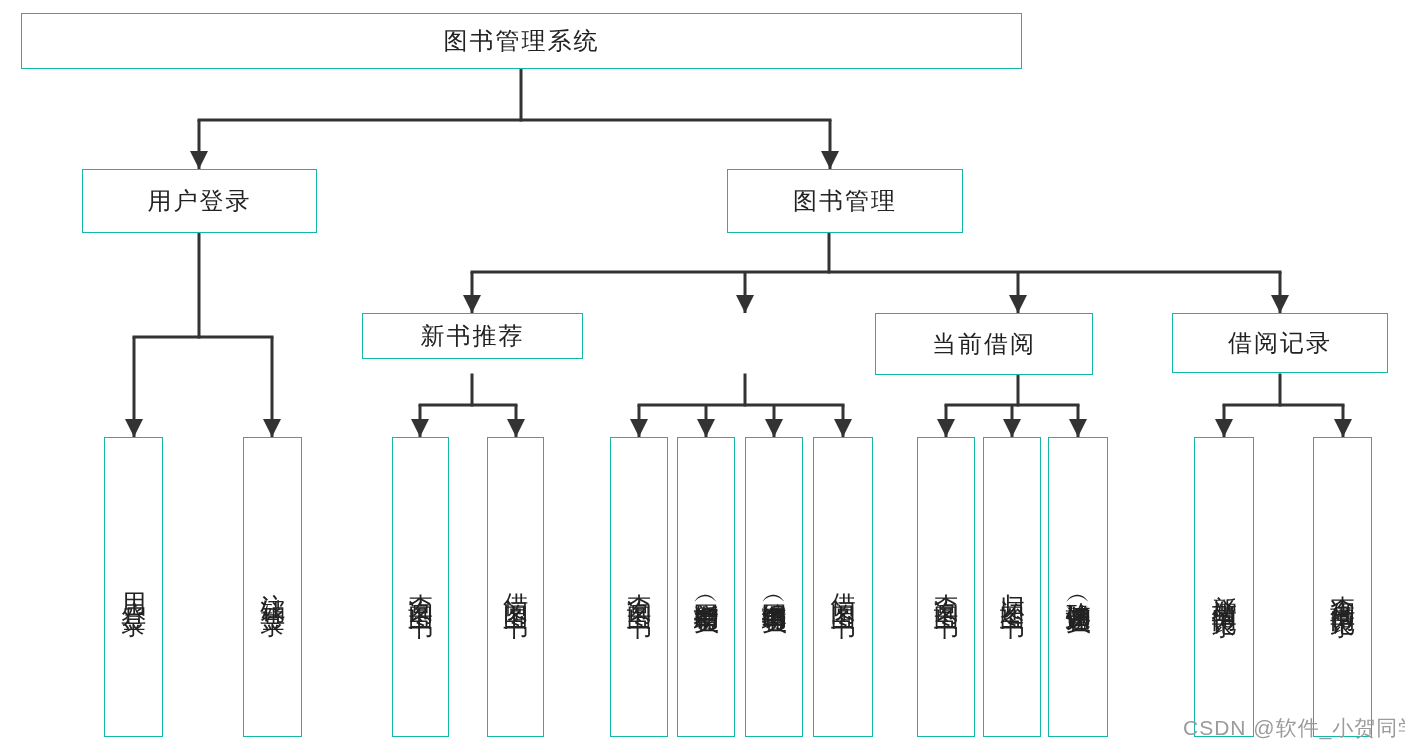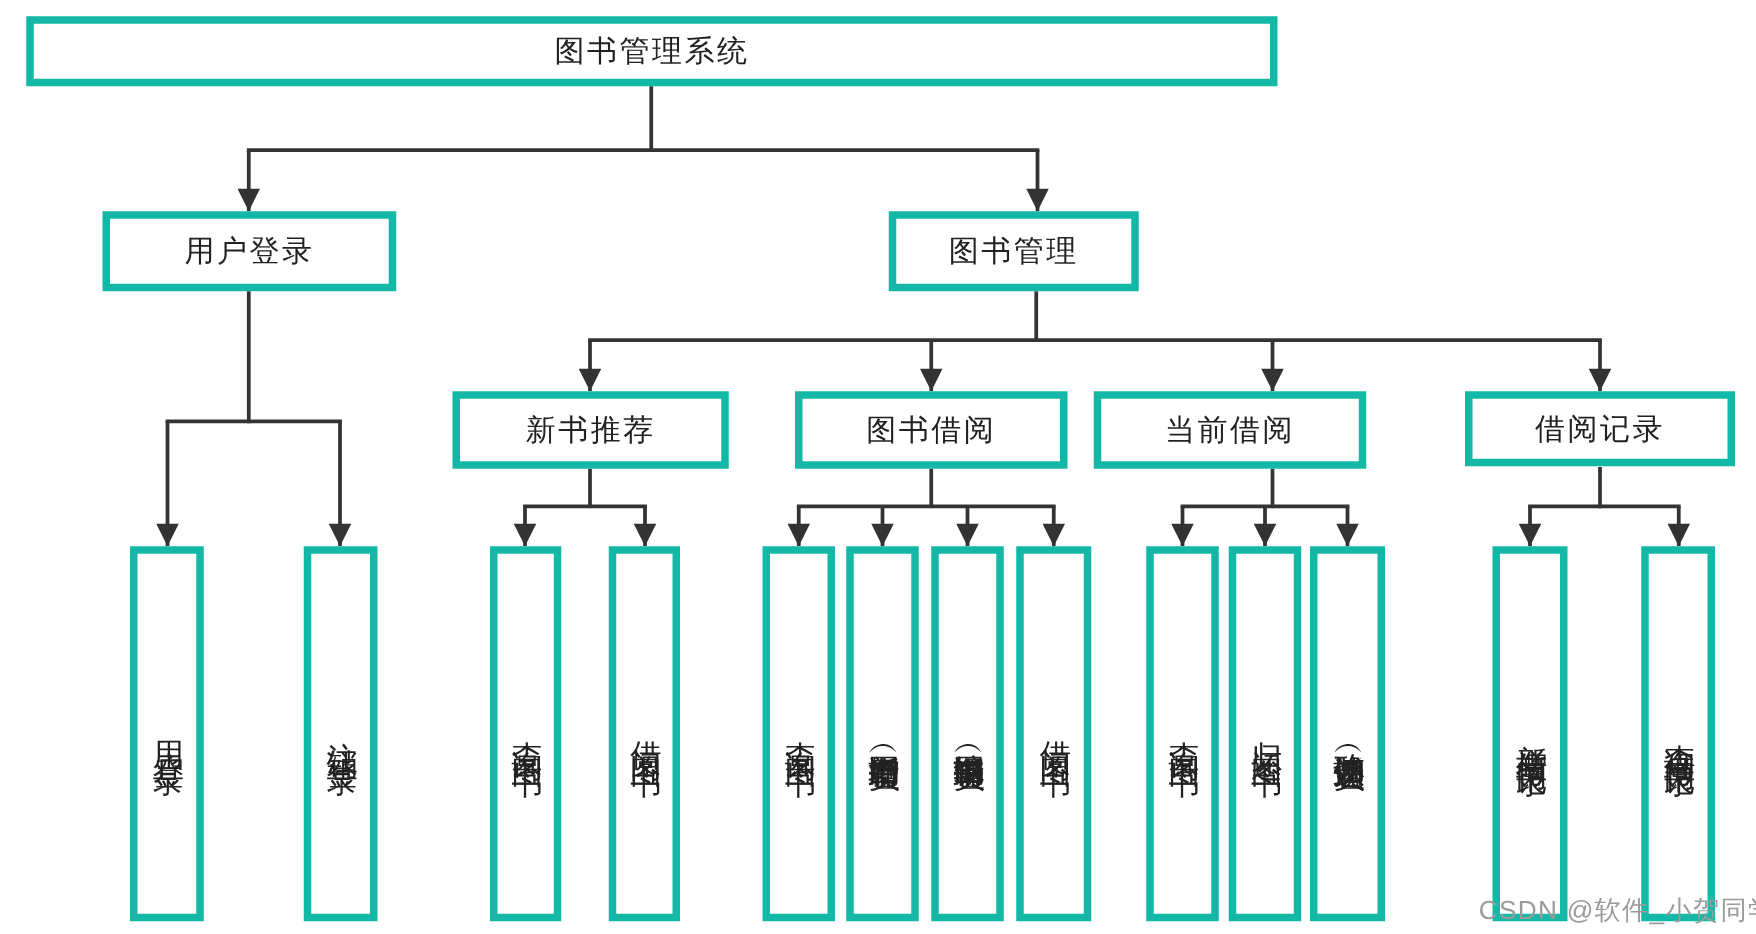--- a/index.html
+++ b/index.html
@@ -13,21 +13,21 @@
   }
   .connectors {
     position: absolute;
     left: 0; top: 0;
     width: 1405px; height: 747px;
   }
   .node {
     position: absolute;
     box-sizing: border-box;
     background: #ffffff;
-    border: 6px solid #14b8a6;
+    border: 1px solid #14b8a6;
     color: #222222;
     display: flex;
     align-items: center;
     justify-content: center;
   }
   .hnode {
     font-size: 24px;
     letter-spacing: 2px;
     white-space: nowrap;
   }
@@ -97,24 +97,23 @@
       <path d="M1012 405 V437" marker-end="url(#ah)"></path>
       <path d="M1078 405 V437" marker-end="url(#ah)"></path>
       <path d="M1224 405 V437" marker-end="url(#ah)"></path>
       <path d="M1343 405 V437" marker-end="url(#ah)"></path>
     </g>
   </svg>
 
   <div class="node hnode" style="left:21px; top:13px; width:1001px; height:56px;">图书管理系统</div>
 
   <div class="node hnode" style="left:82px; top:169px; width:235px; height:64px;">用户登录</div>
-  <div class="node hnode" style="left:711px; top:169px; width:200px; height:64px;">图书管理</div>
+  <div class="node hnode" style="left:727px; top:169px; width:236px; height:64px;">图书管理</div>
 
-  <div class="node hnode" style="left:362px; top:313px; width:221px; height:62px;">新书推荐</div>
-  <div class="node hnode" style="left:636px; top:313px; width:218px; height:62px;">图书借阅</div>
+  <div class="node hnode" style="left:362px; top:313px; width:221px; height:46px;">新书推荐</div>
   <div class="node hnode" style="left:875px; top:313px; width:218px; height:62px;">当前借阅</div>
   <div class="node hnode" style="left:1172px; top:313px; width:216px; height:60px;">借阅记录</div>
 
   <div class="node vnode" style="left:104px; top:437px; width:59px; height:300px;">用户登录</div>
   <div class="node vnode" style="left:243px; top:437px; width:59px; height:300px;">注销登录</div>
 
   <div class="node vnode" style="left:392px; top:437px; width:57px; height:300px;">查询图书</div>
   <div class="node vnode" style="left:487px; top:437px; width:57px; height:300px;">借阅图书</div>
 
   <div class="node vnode" style="left:610px; top:437px; width:58px; height:300px;">查询图书</div>

